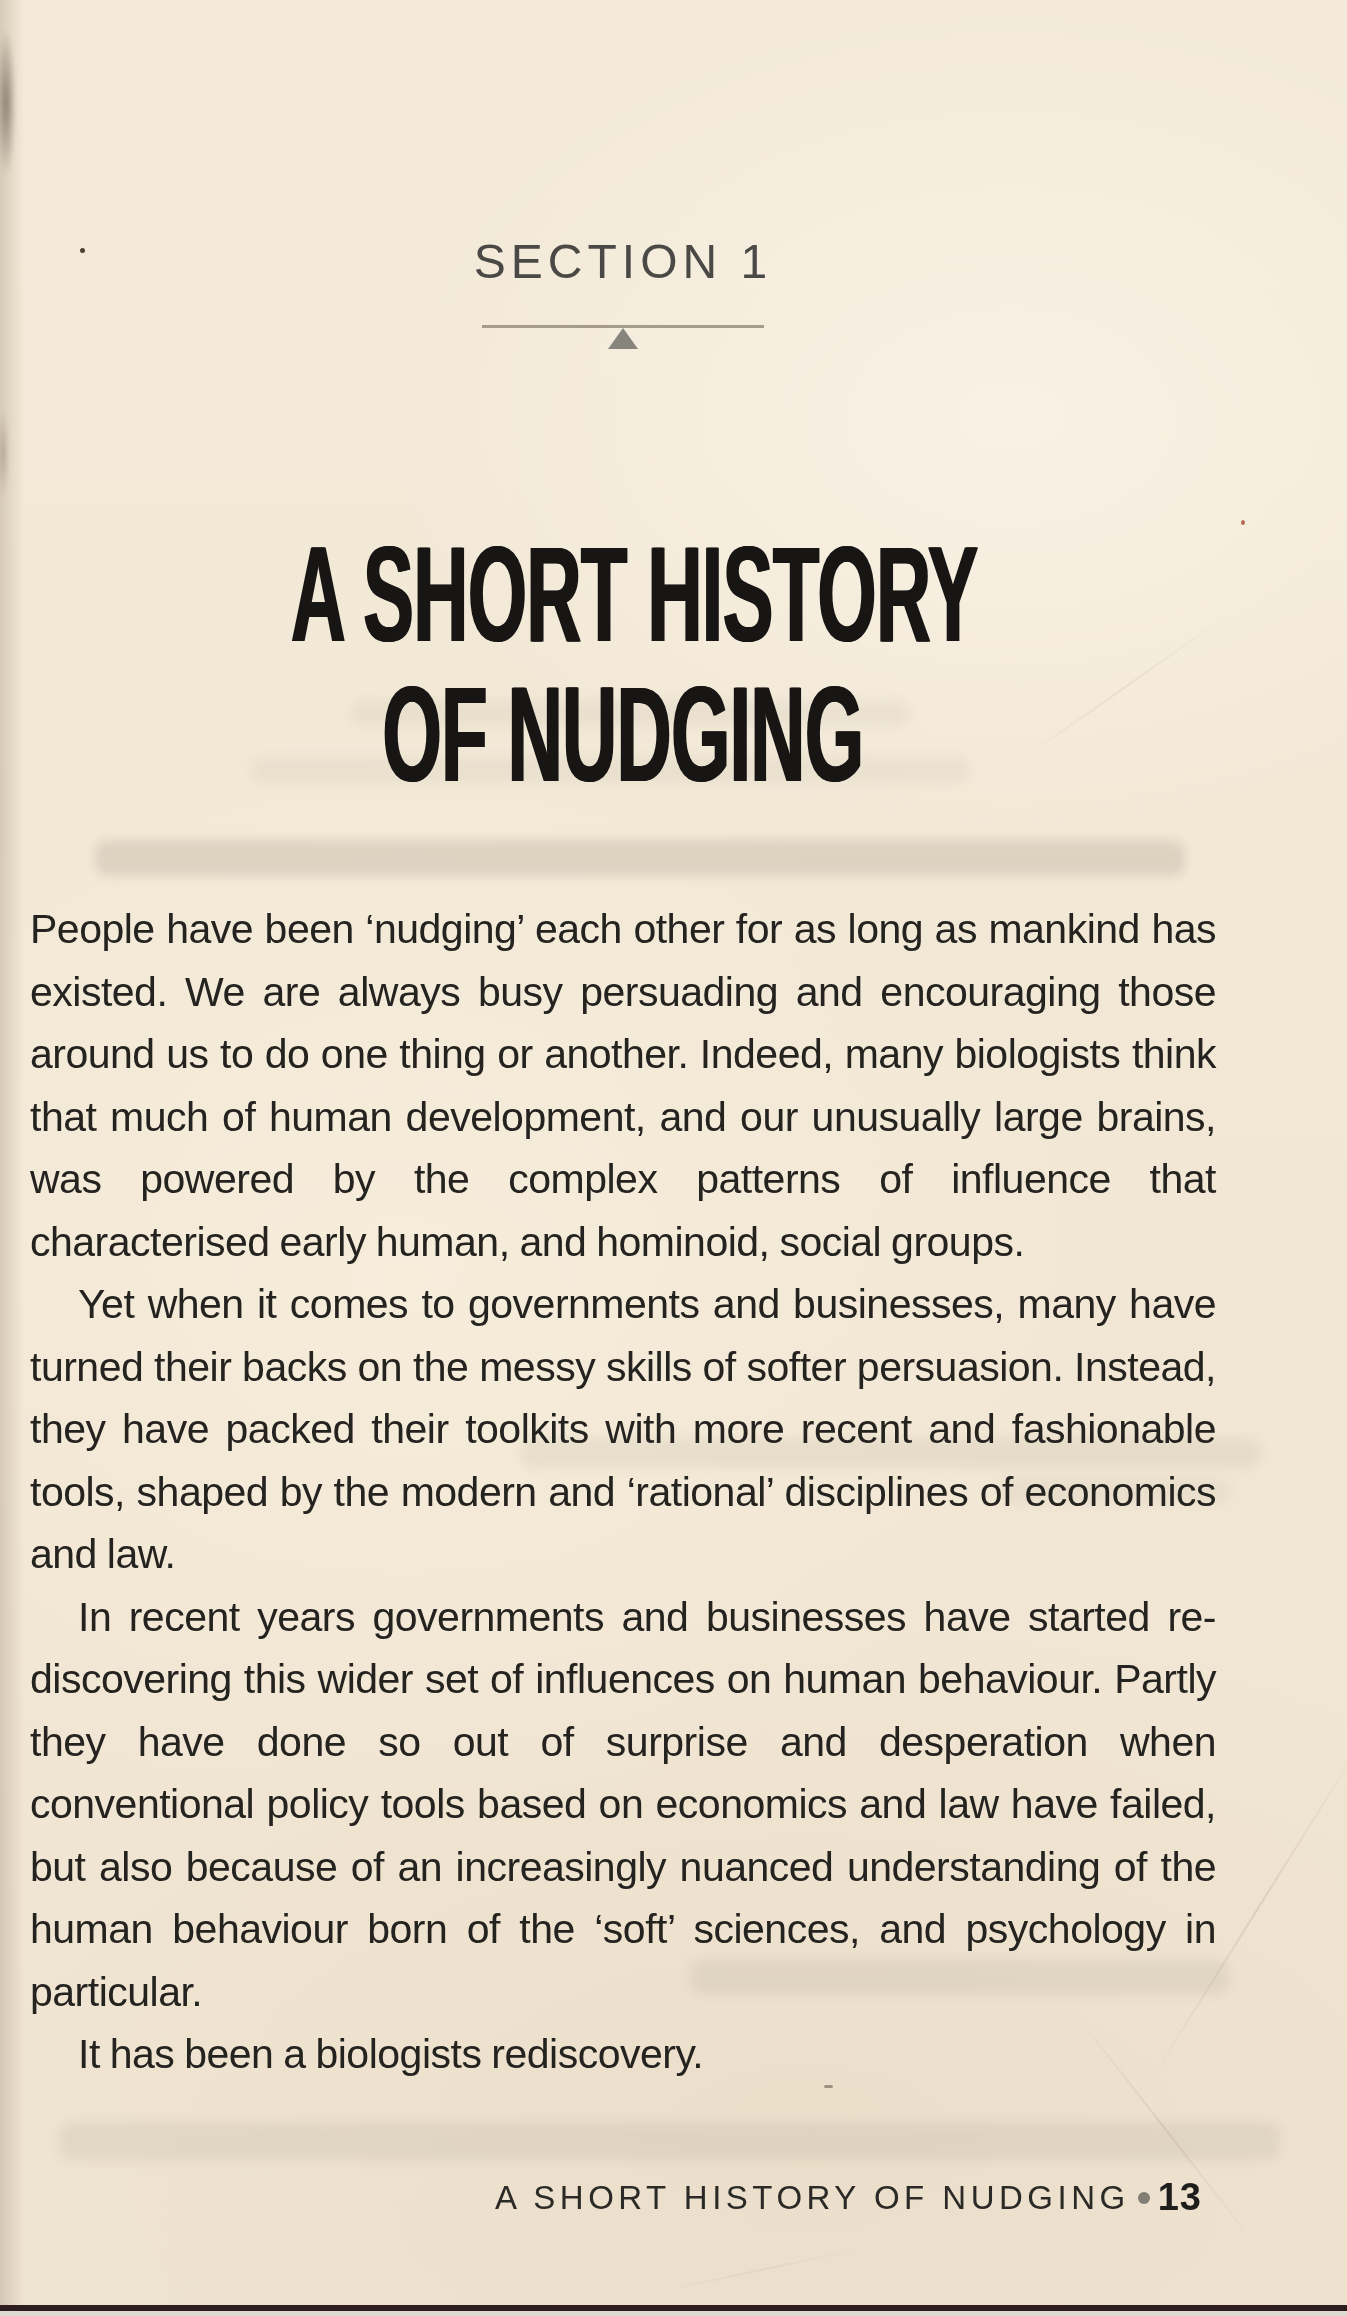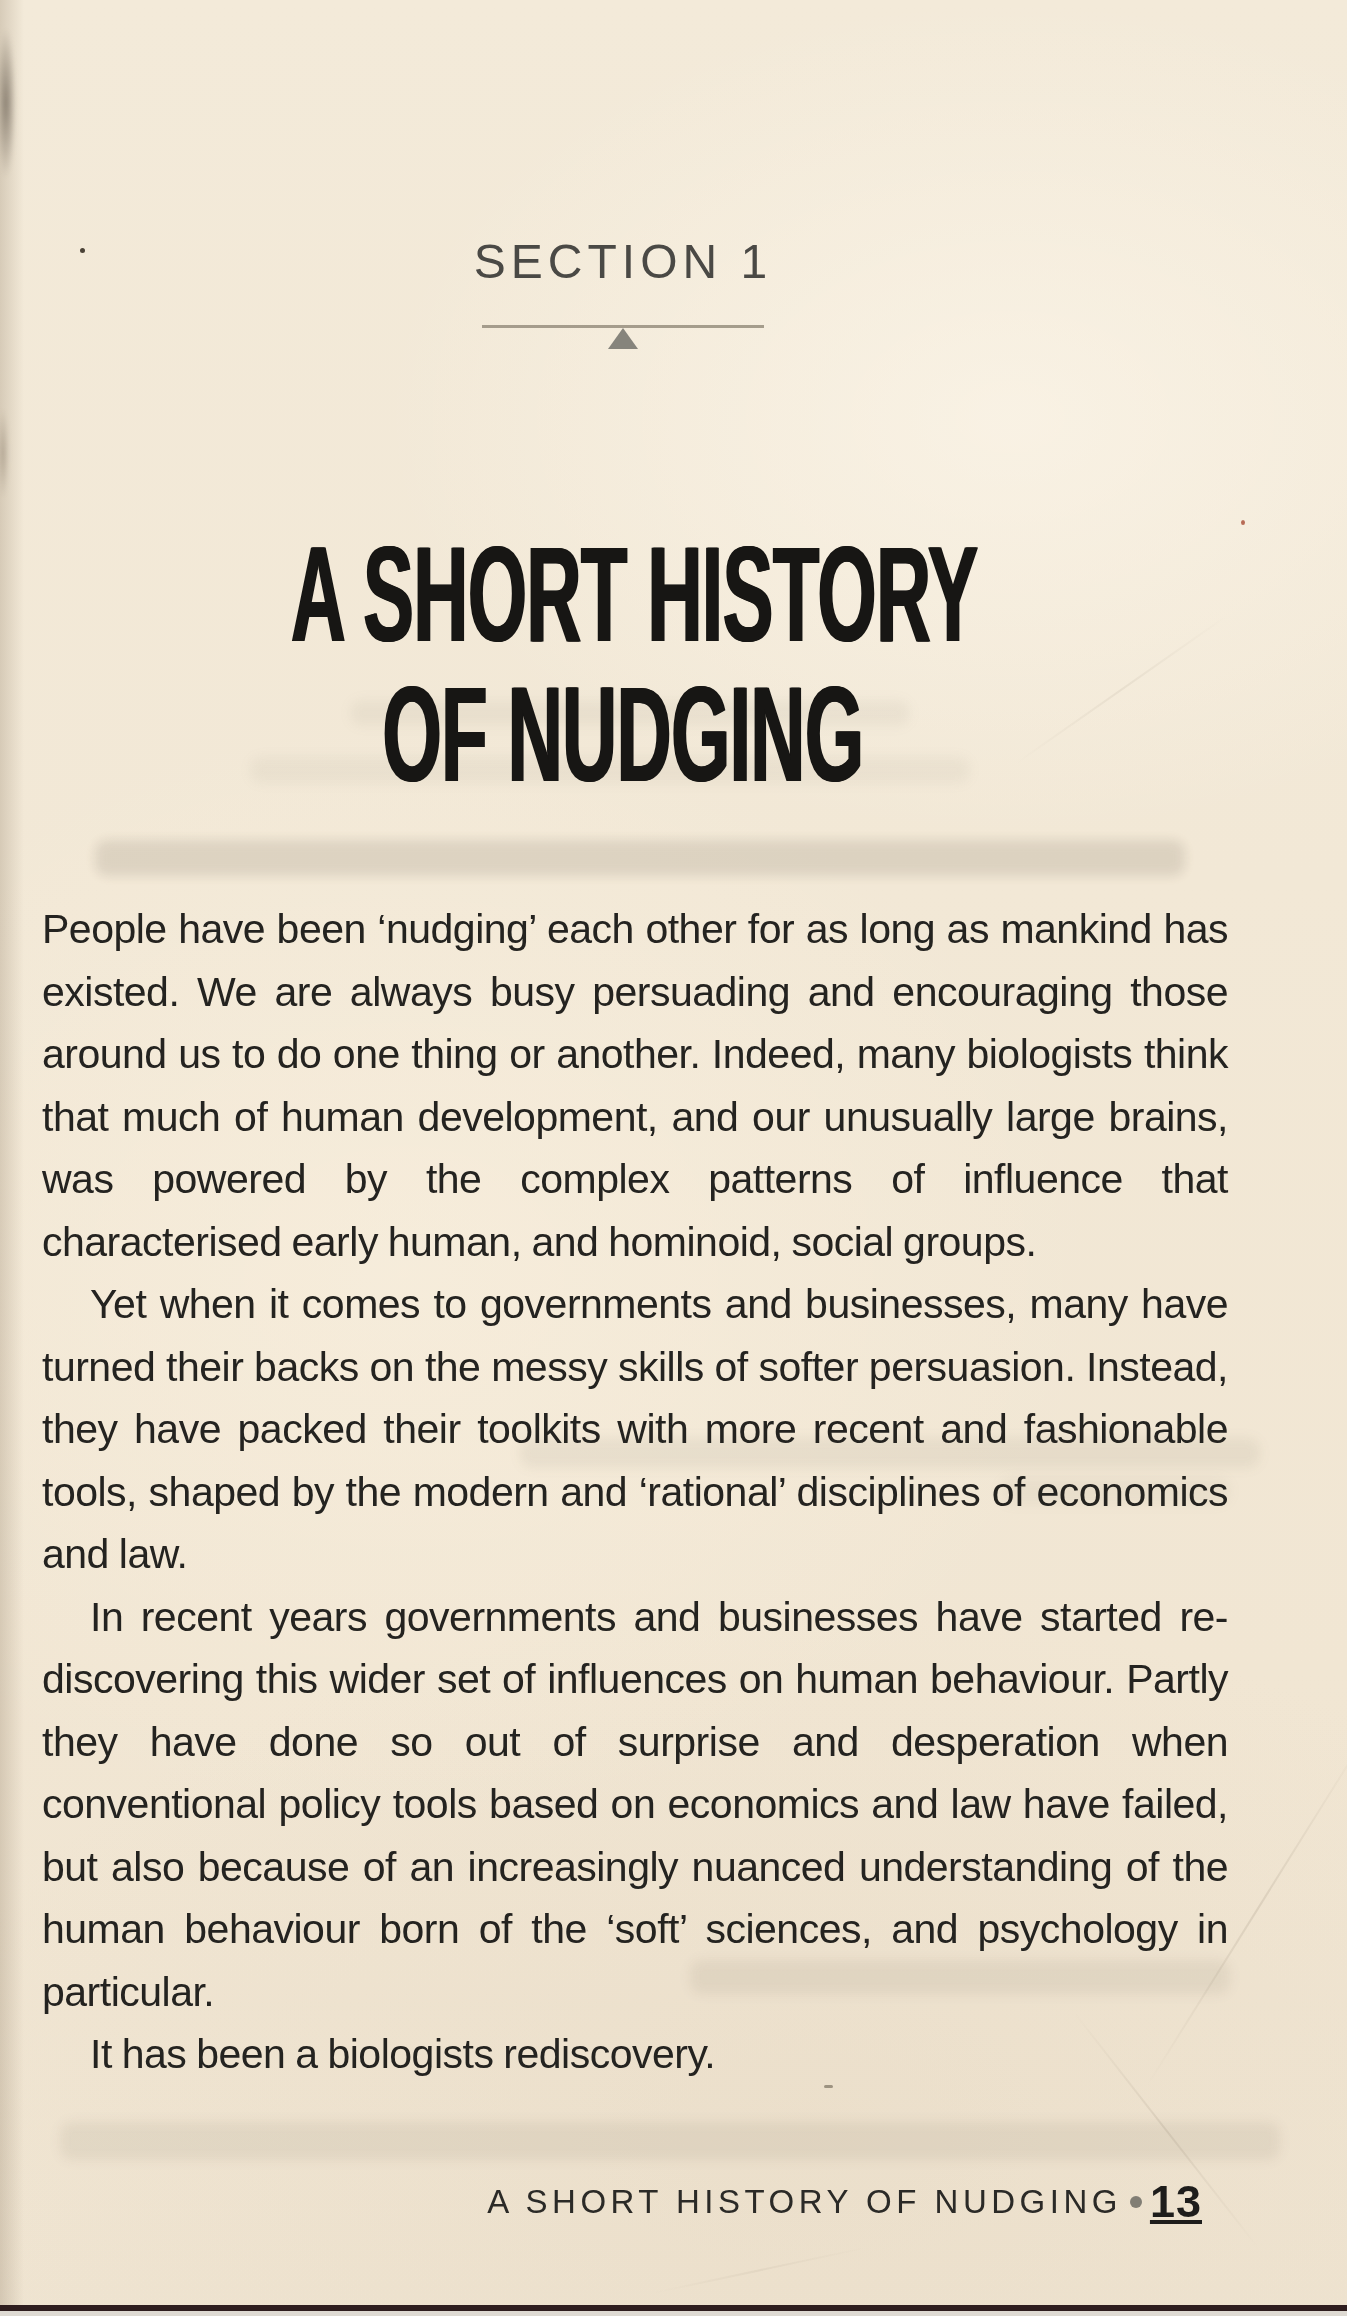--- a/index.html
+++ b/index.html
@@ -56,33 +56,33 @@
     border-bottom:21px solid #86847c;}
   .title{
     position:absolute;top:512px;left:0;width:100%;margin:0;
     text-align:center;font-size:136px;line-height:140px;font-weight:700;
     color:#171614;letter-spacing:-1px;
     transform:scaleX(0.56);transform-origin:50% 0;
     text-shadow:1.6px 0 0 #171614,-1.6px 0 0 #171614;
     white-space:nowrap;
   }
   .body-copy{
-    position:absolute;top:886px;left:12px;width:1186px;
+    position:absolute;top:886px;left:0;width:1186px;
     font-size:41px;line-height:62.5px;color:#242320;
     letter-spacing:-0.5px;word-spacing:-1px;text-align:justify;
   }
   .body-copy p{margin:0;}
   .body-copy p.indent{text-indent:48px;}
   .footer{
     position:absolute;top:2176px;right:145px;
     display:flex;align-items:center;gap:8px;
   }
   .running-head{font-size:33px;letter-spacing:4.5px;color:#2b2a27;font-weight:400;white-space:nowrap;}
   .footer-bullet{width:12px;height:12px;border-radius:50%;background:#6f6c64;opacity:.85;}
-  .page-number{font-size:45px;font-weight:700;color:#1e1d1b;letter-spacing:1px;text-decoration:underline;}
+  .page-number{font-size:38px;font-weight:700;color:#1e1d1b;letter-spacing:1px;}
 </style>
 </head>
 <body>
 
 <div class="stage">
 
   <div class="edge-left"></div>
   <div class="corner-smudge"></div>
   <div class="edge-mark2"></div>
 

